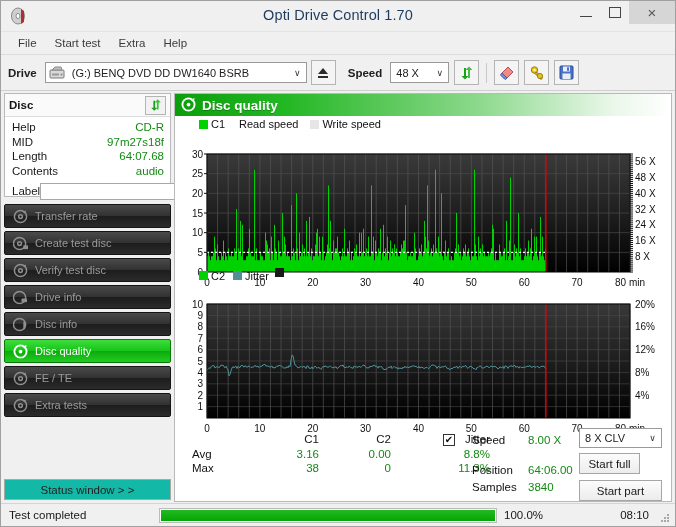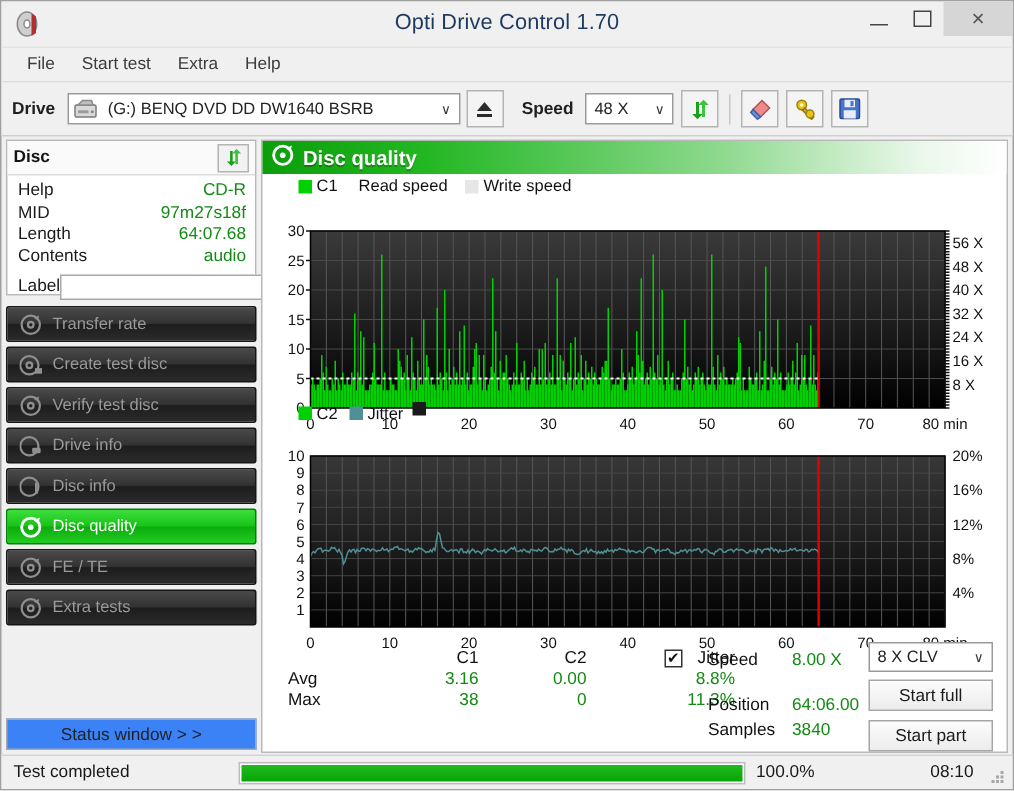--- a/index.html
+++ b/index.html
@@ -73,21 +73,21 @@
 
   .navlist{margin-top:7px;}
   .nav{height:24px;margin-bottom:3px;border-radius:2px;display:flex;align-items:center;
        padding-left:8px;box-sizing:border-box;
        background:linear-gradient(to bottom,#4a4a4a 0%,#323232 48%,#1d1d1d 52%,#2b2b2b 100%);
        border:1px solid #151515;color:#9a9a9a;font-size:11px;}
   .nav.active{background:linear-gradient(to bottom,#3ddd3d 0%,#18c418 48%,#0cab0c 52%,#22cc22 100%);
        border:1px solid #0a7a0a;color:#ffffff;}
   .nav .nic{width:15px;height:15px;margin-right:7px;flex:none;}
   .statuswin{position:absolute;left:0;right:0;bottom:2px;height:21px;
-             border:1px solid #a8a8a8;background:#3b82f6;display:flex;
+             border:1px solid #a8a8a8;background:#14b8a6;display:flex;
              align-items:center;justify-content:center;font-size:11.5px;color:#222;
              box-sizing:border-box;}
 
   
   .right{position:absolute;left:173px;right:3px;top:2px;bottom:2px;
          border:1px solid #b9b9b9;background:#fff;box-sizing:border-box;}
   .qhead{height:22px;display:flex;align-items:center;padding-left:6px;
          background:linear-gradient(to right,#0a9e0a 0%,#23b723 22%,#8fd98f 62%,#e9f7e9 88%,#ffffff 100%);}
   .qhead .t{font-weight:bold;font-size:13.5px;color:#fff;margin-left:6px;
             text-shadow:0 1px 0 rgba(0,0,0,.25);}
@@ -987,21 +987,21 @@
           <span class="st-h" style="width:56px;">Samples</span>
           <span class="st-v">3840</span>
         </div>
       </div>
 
       <div style="position:absolute;left:404px;top:334px;width:83px;">
         <div class="combo" style="width:83px;height:20px;">
           <span class="val">8 X CLV</span>
           <span class="arrow">∨</span>
         </div>
-        <div class="btn" style="width:83px;height:21px;margin-top:5px;">Start full</div>
+        <div class="btn" style="width:61px;height:21px;margin-top:5px;">Start full</div>
         <div class="btn" style="width:83px;height:21px;margin-top:6px;">Start part</div>
       </div>
 
     </div>
   </div>
 
   <div class="statusbar">
     <span class="sb-text">Test completed</span>
     <div class="pbar">
       <div class="pfill" id="pfill" style="width: 100%;"></div>

